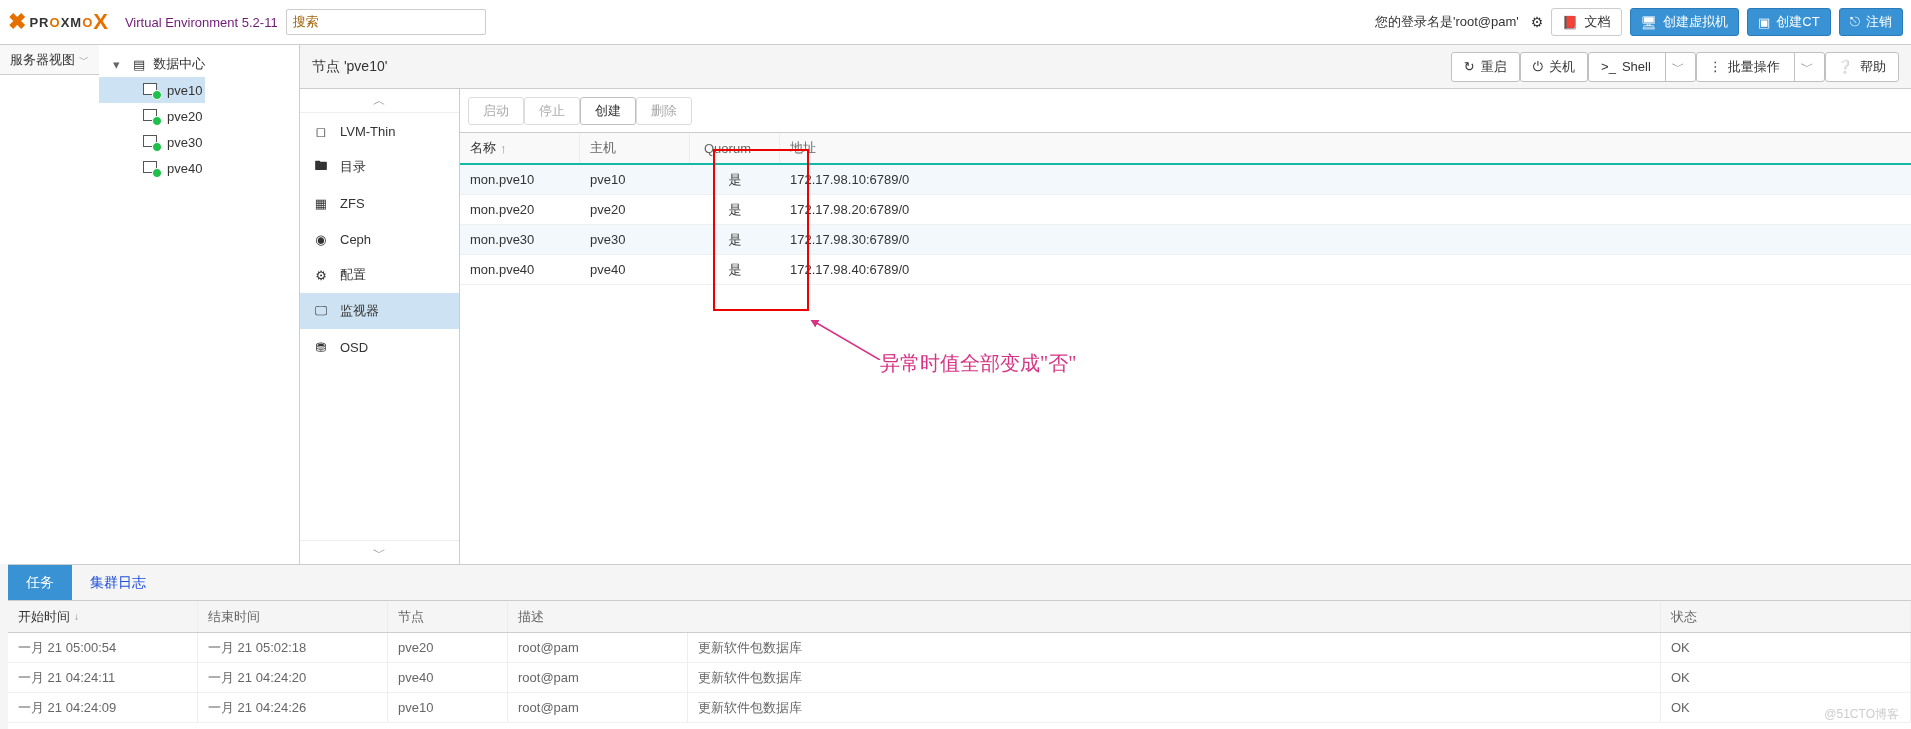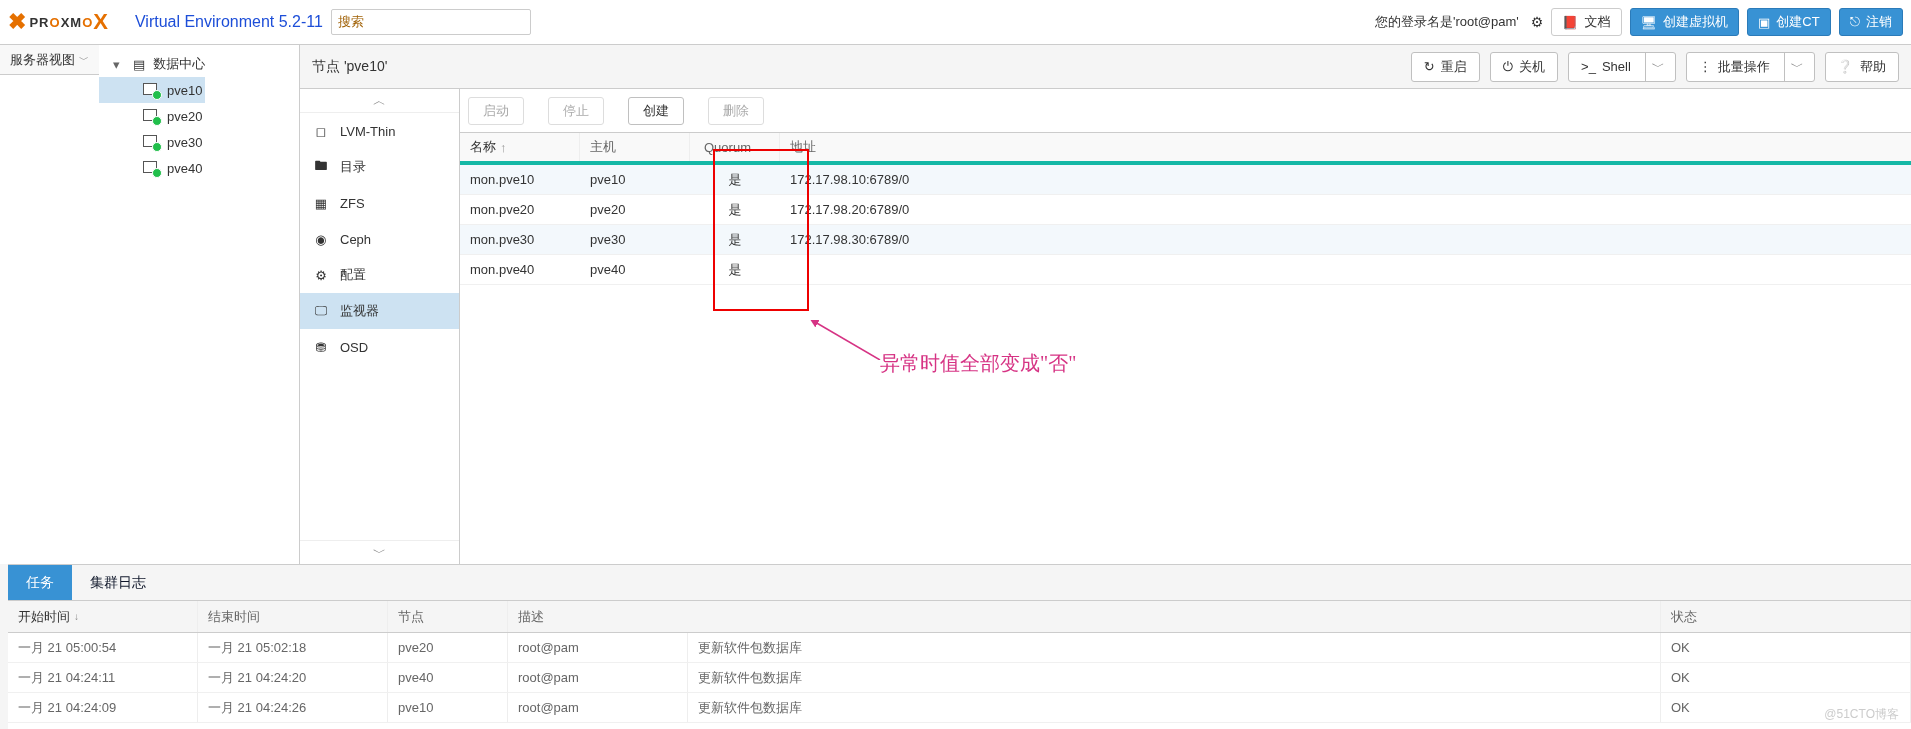--- a/index.html
+++ b/index.html
@@ -2,21 +2,21 @@
 <html><head>
 <meta charset="utf-8">
 <style>
 *{box-sizing:border-box;margin:0;padding:0;font-family:"Helvetica Neue",Arial,"Microsoft YaHei",sans-serif;font-size:13px;color:#333}
 body{background:#f5f5f5;width:1911px;height:729px;overflow:hidden;position:relative}
 
 .topbar{height:45px;background:#fff;border-bottom:1px solid #ccc;display:flex;align-items:center;padding:0 8px;gap:8px}
 .logo{display:flex;align-items:center;font-weight:900;letter-spacing:1px;font-size:20px}
 .logo .x{color:#e57000;font-size:22px;margin-right:2px}
 .logo .o{color:#e57000}
-.version{color:#1d4ed8;font-size:16px;margin-left:16px}
+.version{color:#701a75;font-size:13px;margin-left:6px}
 .search{border:1px solid #ccc;background:#fff;border-radius:2px;height:26px;width:200px;padding:0 6px;color:#a16207;display:flex;align-items:center}
 .spacer{flex:1}
 .topbar .login{color:#333}
 .gear{font-size:14px;margin-left:4px}
 .pbtn{display:inline-flex;align-items:center;gap:6px;height:28px;padding:0 10px;border:1px solid #ccc;border-radius:3px;background:#fff;cursor:pointer;white-space:nowrap}
 .pbtn.blue{background:#3892d4;border-color:#2b7bb9;color:#fff}
 .pbtn.blue *{color:#fff}
 
 .wrap{display:flex;height:calc(100% - 45px - 165px)}
 .left{width:300px;border-right:1px solid #ccc;background:#fff;display:flex;flex-direction:row}
@@ -24,53 +24,53 @@
 .tree{padding:6px 0;font-size:14px}
 .tn{display:flex;align-items:center;height:26px;gap:8px;padding-left:14px;cursor:pointer}
 .tn.l2{padding-left:44px}
 .tn.sel{background:#cde2f2}
 .tn .arrow{width:12px;color:#666}
 .nodeico{display:inline-flex;width:16px;height:14px;position:relative}
 .nodeico .srv{width:14px;height:12px;border:1px solid #555;background:#fff}
 .nodeico .ok{position:absolute;right:-3px;bottom:-3px;width:10px;height:10px;border-radius:50%;background:#21bf4b;border:1px solid #fff}
 
 .content{flex:1;display:flex;flex-direction:column;background:#f5f5f5}
-.titlebar{height:44px;display:flex;align-items:center;padding:0 12px;gap:10px;border-bottom:1px solid #ccc;background:#f5f5f5}
+.titlebar{height:44px;display:flex;align-items:center;padding:0 12px;border-bottom:1px solid #ccc;background:#f5f5f5}
 .titlebar .title{font-size:14px}
 .titlebar .spacer{flex:1}
 .gbtn{display:inline-flex;align-items:center;gap:6px;height:30px;padding:0 12px;border:1px solid #c0c0c0;border-radius:3px;background:#fff;cursor:pointer}
 .gbtn.split{padding-right:4px}
 .gbtn .dd{border-left:1px solid #c0c0c0;margin-left:8px;padding:0 6px;height:100%;display:flex;align-items:center;color:#888}
 .panelrow{flex:1;display:flex}
 .subnav{width:160px;border-right:1px solid #ccc;background:#fff;display:flex;flex-direction:column}
 .subnav .scrollhint{height:24px;display:flex;align-items:center;justify-content:center;color:#888;border-bottom:1px solid #eee}
 .subnav .scrollhint.btm{border-top:1px solid #eee;border-bottom:none;margin-top:auto}
 .navitem{height:36px;display:flex;align-items:center;gap:10px;padding:0 12px;font-size:14px;cursor:pointer}
 .navitem.sel{background:#cde2f2}
 .navitem .ico{width:18px;color:#333;text-align:center}
 .main{flex:1;background:#fff;display:flex;flex-direction:column}
-.toolbar{height:44px;padding:6px 8px;border-bottom:1px solid #ccc;display:flex;gap:24px;align-items:center}
+.toolbar{height:44px;padding:6px 8px;border-bottom:1px solid #ccc;display:flex;gap:0;align-items:center}
 .tbtn{height:28px;padding:0 14px;border:1px solid #c0c0c0;background:#fff;border-radius:3px;cursor:pointer;display:inline-flex;align-items:center}
 .tbtn.dis{color:#aaa;border-color:#ddd;cursor:default}
 .grid{flex:0 0 auto}
-.grid .hdr{display:flex;height:32px;border-bottom:4px solid #14b8a6;background:#f9f9f9}
+.grid .hdr{display:flex;height:32px;border-bottom:2px solid #14b8a6;background:#f9f9f9}
 .gcell{display:flex;align-items:center;padding:0 10px;border-right:1px solid #eee;color:#666;font-size:13px}
 .c-name{width:120px}.c-host{width:110px}.c-q{width:90px;justify-content:center}.c-addr{flex:1;border-right:none}
 .c-q.hdr-q{justify-content:flex-start;padding-left:14px}
 .grow{display:flex;height:30px;border-bottom:1px solid #f0f0f0}
 .grow .gcell{color:#333;border-right:none}
 .grow:nth-child(odd){background:#f3f8fc}
 
 .qbox{position:absolute;border:2px solid #e00;left:713px;top:149px;width:96px;height:162px;pointer-events:none}
 .arrowline{position:absolute;left:810px;top:320px;width:80px;height:40px;pointer-events:none}
 .anntext{position:absolute;left:880px;top:350px;color:#d63384;font-size:20px;font-family:"SimSun","Microsoft YaHei"}
 
 .bottom{position:absolute;bottom:0;left:8px;right:0;height:165px;background:#fff;border-top:1px solid #ccc;display:flex;flex-direction:column}
 .btabs{height:36px;display:flex;align-items:center;gap:0;background:#f5f5f5;border-bottom:1px solid #ccc}
-.btab{height:100%;padding:0 18px;display:flex;align-items:center;font-size:14px;cursor:pointer;color:#0f172a}
+.btab{height:100%;padding:0 18px;display:flex;align-items:center;font-size:14px;cursor:pointer;color:#1d4ed8}
 .btab.active{background:#3892d4;color:#fff}
 .bhdr{display:flex;height:32px;border-bottom:1px solid #ccc;background:#f5f5f5}
 .bhdr .gcell{color:#666}
 .brow{display:flex;height:30px;border-bottom:1px solid #f0f0f0}
 .bc-start{width:190px}.bc-end{width:190px}.bc-node{width:120px}.bc-user{width:180px}.bc-desc{flex:1;min-width:400px}.bc-stat{width:250px}
 .down{font-size:10px;color:#888;margin-left:4px}
 .watermark{position:absolute;right:12px;bottom:6px;color:#ccc;font-size:12px}
 </style>
 </head>
 <body>
@@ -246,20 +246,21 @@
               <div class="grow">
                 <div class="gcell c-name">mon.pve30</div>
                 <div class="gcell c-host">pve30</div>
                 <div class="gcell c-q">是</div>
                 <div class="gcell c-addr">172.17.98.30:6789/0</div>
               </div>
               <div class="grow">
                 <div class="gcell c-name">mon.pve40</div>
                 <div class="gcell c-host">pve40</div>
                 <div class="gcell c-q">是</div>
+                <div class="gcell c-addr">172.17.98.40:6789/0</div>
               </div>
             </div>
         </div>
       </div>
     </div>
   </div>
 </div>
 
 <div class="qbox"></div>
 <svg class="arrowline">

